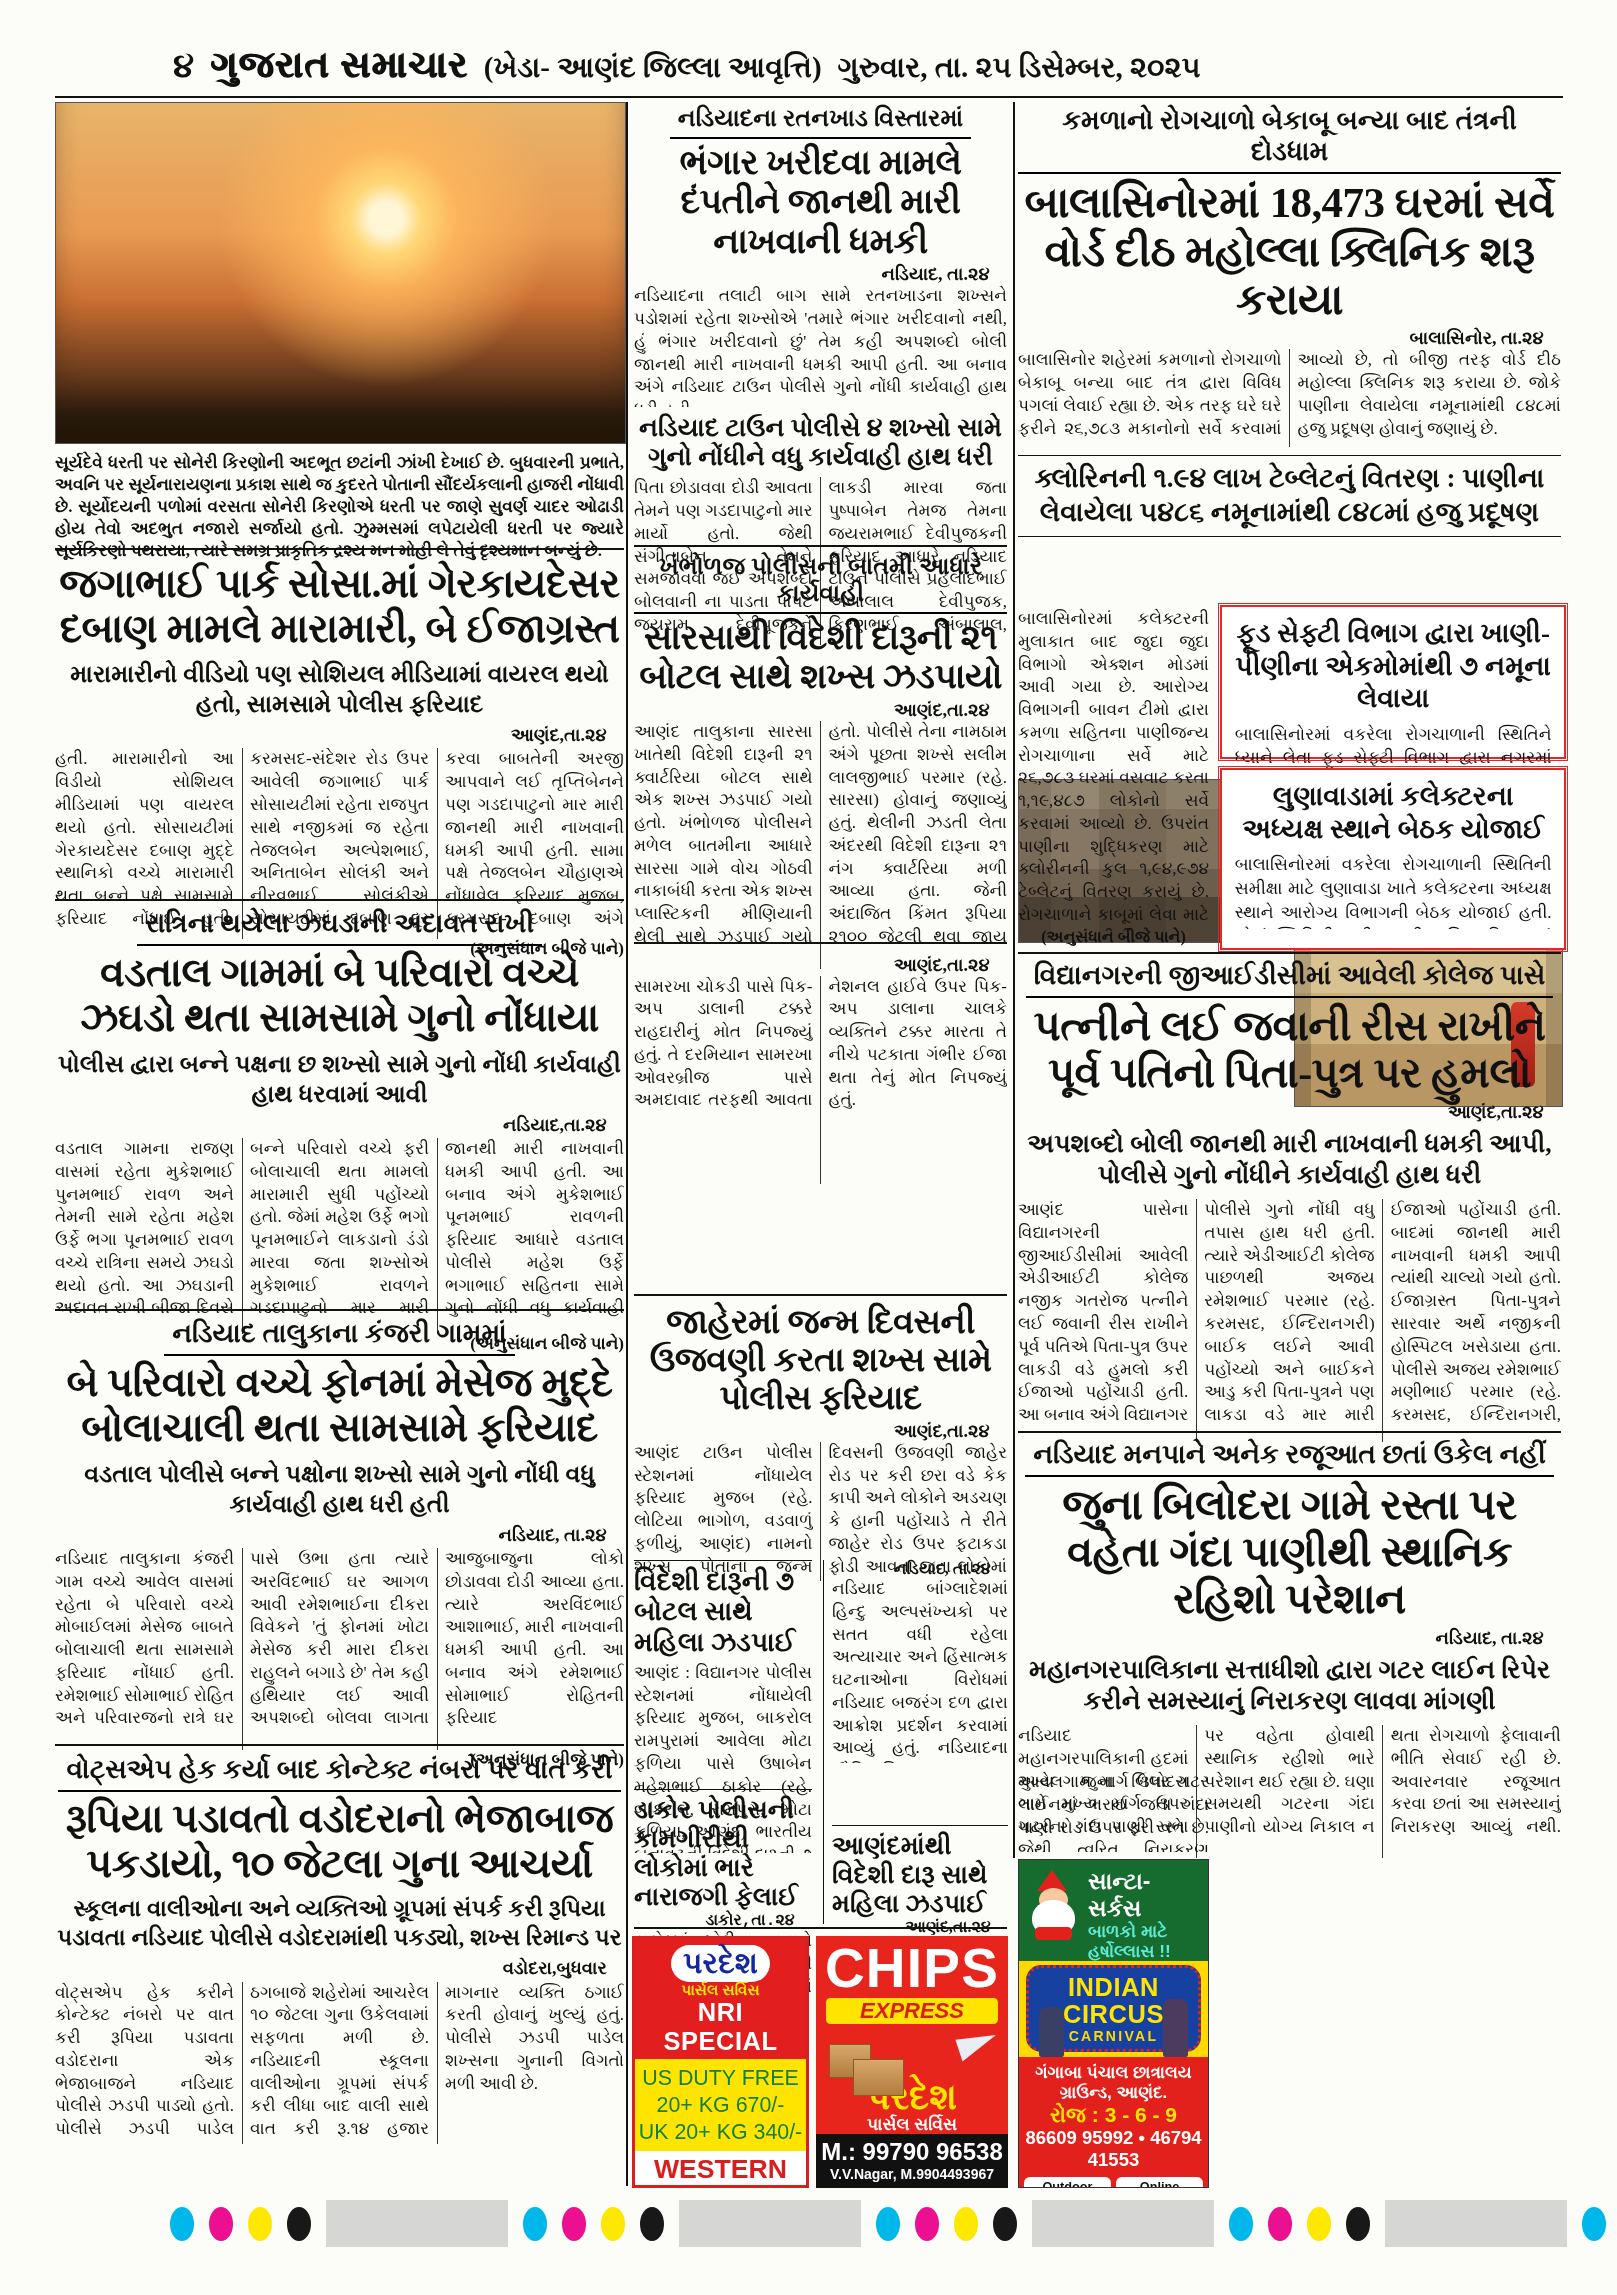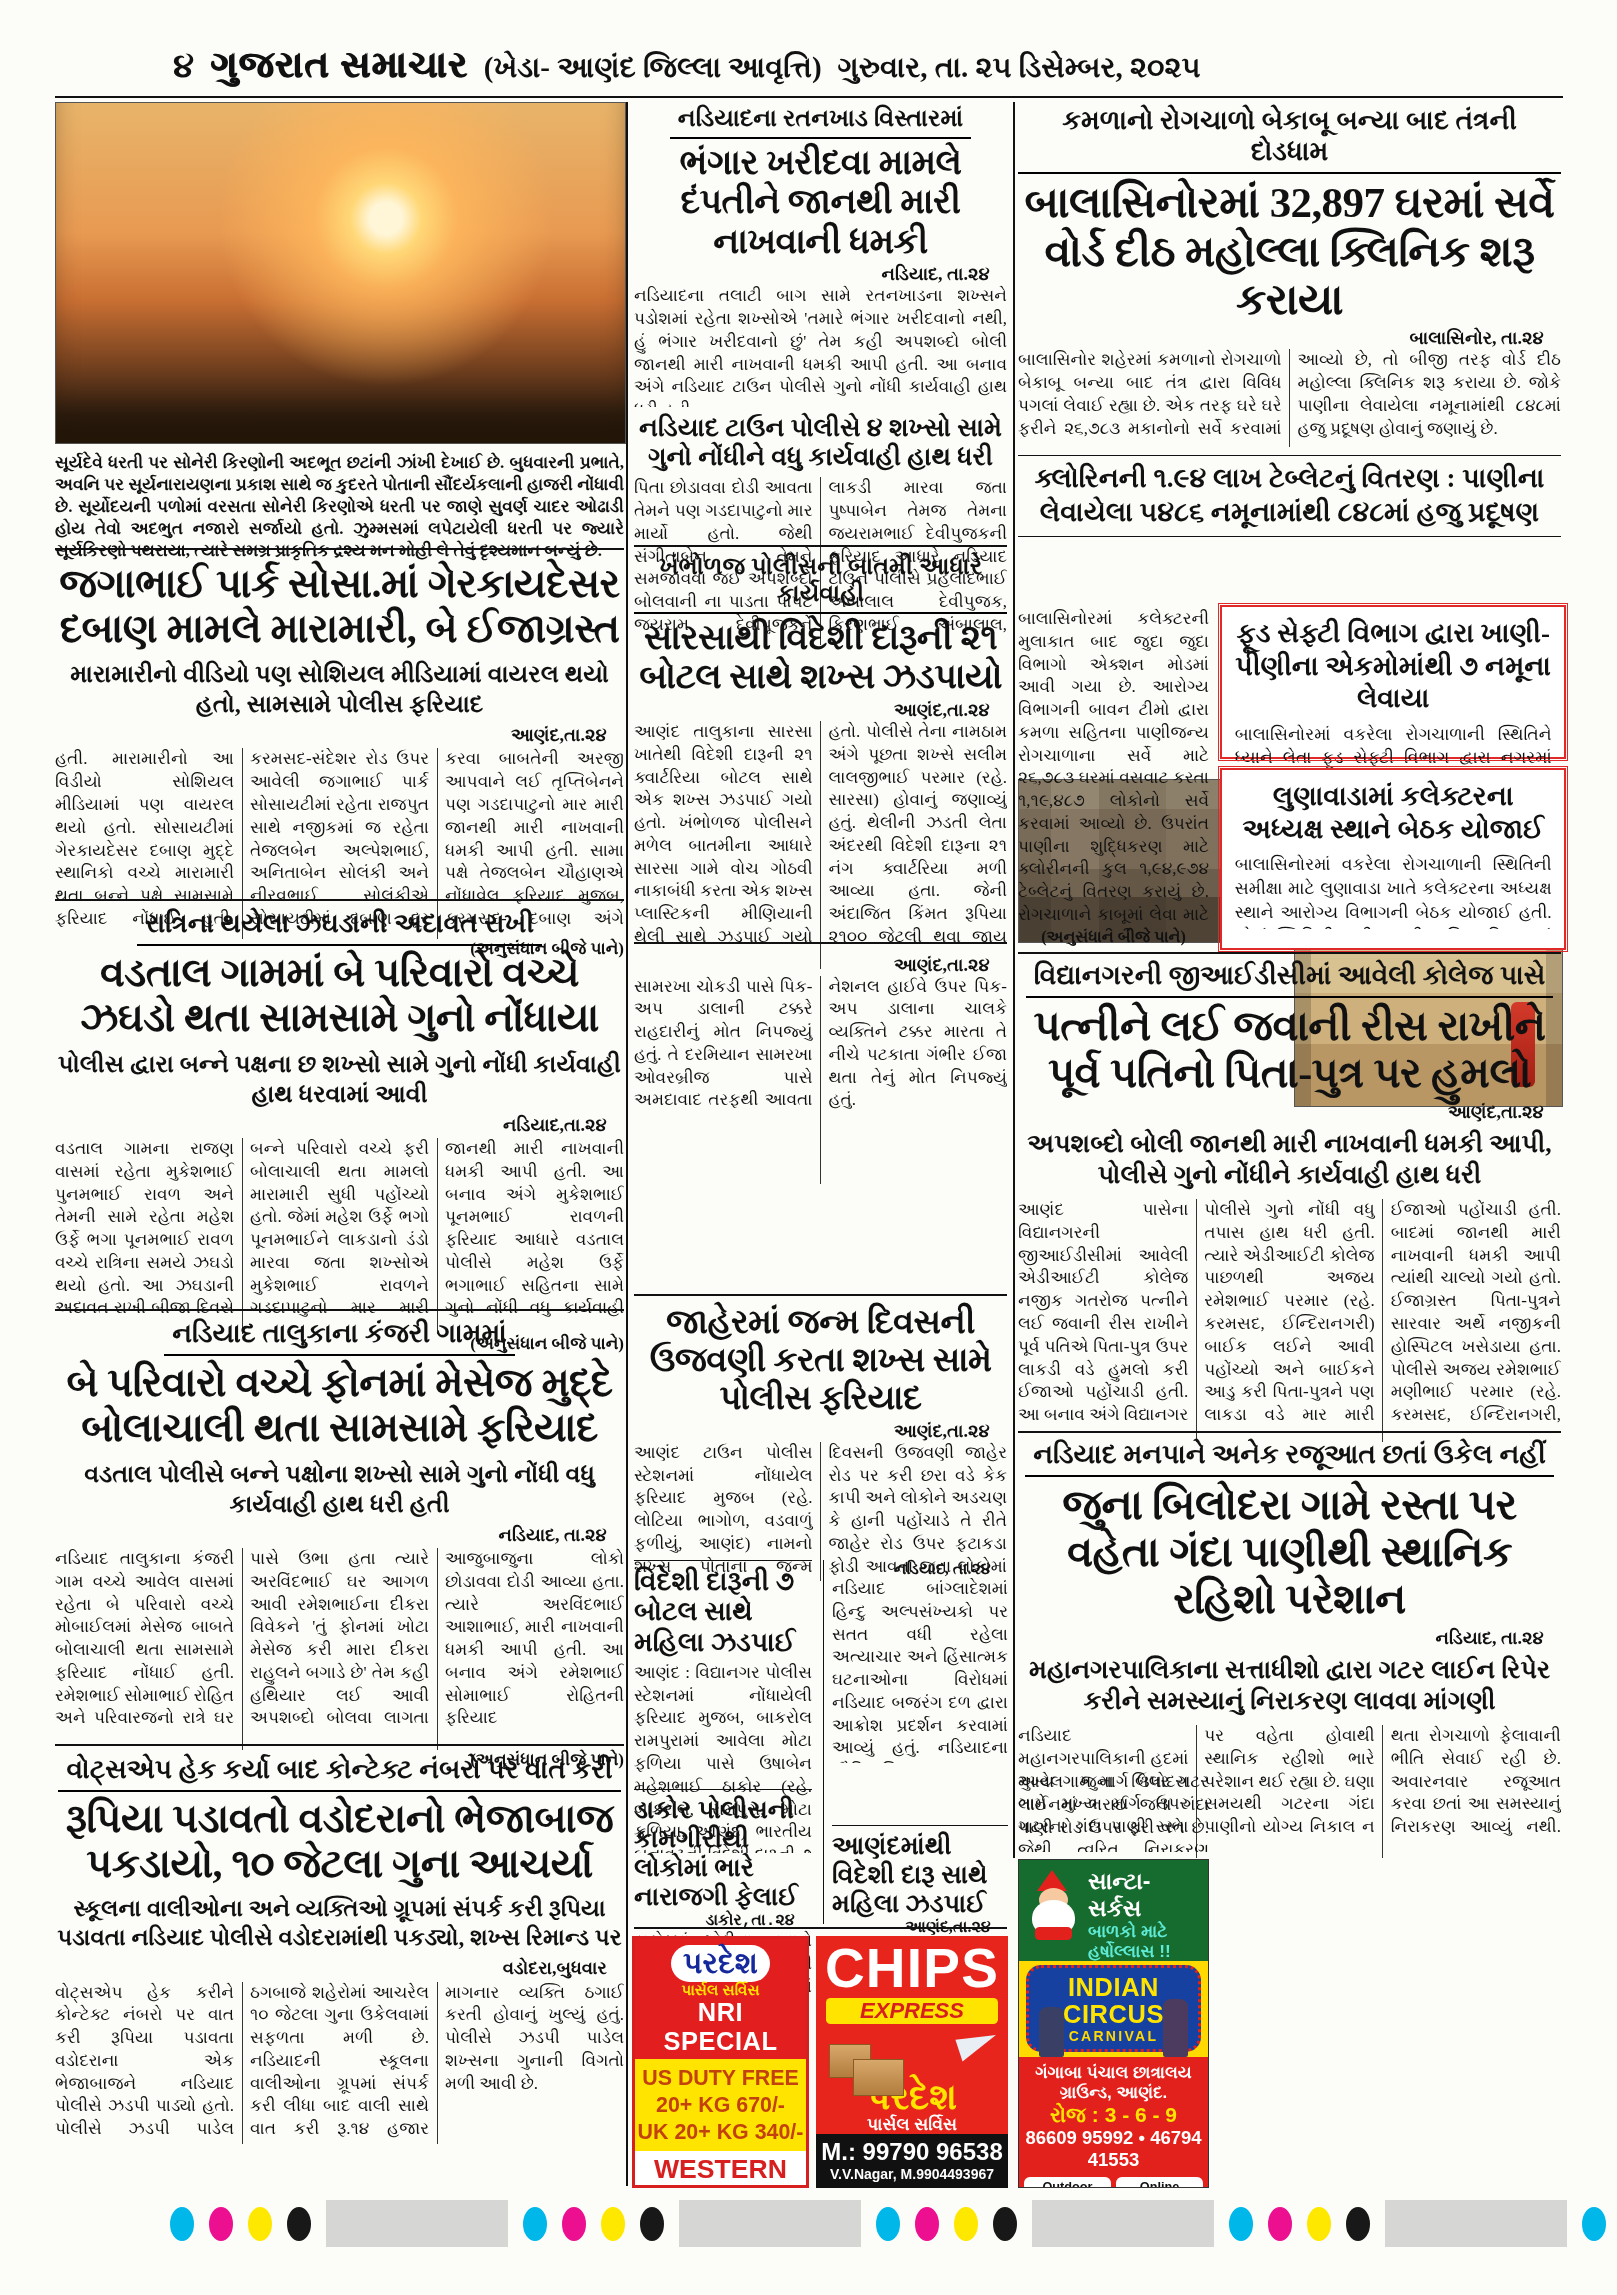--- a/index.html
+++ b/index.html
@@ -46,21 +46,21 @@
   .redbox .bb{font-size:17.3px;line-height:1.38;text-align:justify;margin-top:8px;}
   
   .ad{box-sizing:border-box;overflow:hidden;font-family:"Liberation Sans", sans-serif;}
   
   .ad-pardesh{border:3.5px solid #d81f1f;background:#fff;display:flex;flex-direction:column;}
   .ap-top{background:#e31e1e;color:#fff;text-align:center;padding:5.8px 3.5px 3.5px;}
   .ap-brand{display:inline-block;background:#fff;color:#16299c;font-weight:900;font-size:30px;
             border-radius:23px;padding:1.2px 11.6px;}
   .ap-type{color:#ffe400;font-weight:800;font-size:15px;line-height:1.05;}
   .ap-nri{font-weight:900;font-size:25.4px;letter-spacing:0.6px;}
-  .ap-yellow{background:#ffe400;color:#c2410c;font-weight:700;text-align:center;font-size:21.4px;line-height:1.25;padding:5.8px 1.2px;}
+  .ap-yellow{background:#ffe400;color:#15803d;font-weight:400;text-align:center;font-size:21.4px;line-height:1.25;padding:5.8px 1.2px;}
   .ap-west{color:#d81f1f;font-weight:900;font-size:26.6px;text-align:center;line-height:1;}
   
   .ad-chips{background:linear-gradient(#e8251c 0 100%);color:#fff;display:flex;flex-direction:column;text-align:center;}
   .ac-title{font-weight:900;font-size:55px;line-height:.95;letter-spacing:1.2px;margin-top:5.8px;}
   .ac-exp{background:#ffe400;color:#d81f1f;font-weight:900;font-style:italic;font-size:22px;margin:3.5px 10.4px;border-radius:4.6px;}
   .ac-mid{position:relative;height:69px;}
   .ac-box{position:absolute;background:linear-gradient(#d7a86a,#b27c3e);border:1.2px solid #8a5a24;width:40px;height:32px;}
   .ac-plane{position:absolute;right:10.4px;top:5.8px;width:0;height:0;border-left:40px solid #e9eef5;
             border-top:8px solid transparent;border-bottom:15px solid transparent;transform:rotate(-18deg);}
   .ac-brand{color:#ffe400;font-weight:900;font-size:36px;line-height:1;}
@@ -233,21 +233,21 @@
     <div class="ac-brand">પરદેશ</div>
     <div class="ac-type">પાર્સલ સર્વિસ</div>
     <div class="ac-foot">
       <div class="ac-m">M.: 99790 96538</div>
       <div class="ac-vv">V.V.Nagar, M.9904493967</div>
     </div>
   </div>
 
   <div class="abs" style="left:1018px;top:105px;width:543px;">
     <div class="kicker" style="font-size:26.6px;"><span>કમળાનો રોગચાળો બેકાબૂ બન્યા બાદ તંત્રની દોડધામ</span></div>
-    <div class="hl" style="font-size:43px;margin-top:5.8px;">બાલાસિનોરમાં 32,897 ઘરમાં સર્વે વોર્ડ દીઠ મહોલ્લા ક્લિનિક શરૂ કરાયા</div>
+    <div class="hl" style="font-size:43px;margin-top:5.8px;">બાલાસિનોરમાં 18,473 ઘરમાં સર્વે વોર્ડ દીઠ મહોલ્લા ક્લિનિક શરૂ કરાયા</div>
     <div class="dateline" style="margin-top:4.6px;">બાલાસિનોર, તા.૨૪</div>
     <div class="body-txt cols2" style="height:98px;">બાલાસિનોર શહેરમાં કમળાનો રોગચાળો બેકાબૂ બન્યા બાદ તંત્ર દ્વારા વિવિધ પગલાં લેવાઈ રહ્યા છે. એક તરફ ઘરે ઘરે ફરીને ૨૬,૭૮૩ મકાનોનો સર્વે કરવામાં આવ્યો છે, તો બીજી તરફ વોર્ડ દીઠ મહોલ્લા ક્લિનિક શરૂ કરાયા છે. જોકે પાણીના લેવાયેલા નમૂનામાંથી ૮૪૮માં હજુ પ્રદૂષણ હોવાનું જણાયું છે.</div>
     <div class="sub" style="font-size:27px;margin-top:8px;border-top:1.7px solid #111;border-bottom:1.7px solid #111;padding:5.8px 0;">ક્લોરિનની ૧.૯૪ લાખ ટેબ્લેટનું વિતરણ : પાણીના લેવાયેલા ૫૪૮૬ નમૂનામાંથી ૮૪૮માં હજુ પ્રદૂષણ</div>
   </div>
   <div class="abs ph ph-street" style="left:1018px;top:437px;width:267px;height:162px;"></div>
   <div class="abs ph ph-shop" style="left:1294px;top:437px;width:267px;height:162px;"></div>
 
   <div class="abs body-txt" style="left:1018px;top:608px;width:191px;height:323px;">બાલાસિનોરમાં કલેક્ટરની મુલાકાત બાદ જુદા જુદા વિભાગો એક્શન મોડમાં આવી ગયા છે. આરોગ્ય વિભાગની બાવન ટીમો દ્વારા કમળા સહિતના પાણીજન્ય રોગચાળાના સર્વે માટે ૨૬,૭૮૩ ઘરમાં વસવાટ કરતા ૧,૧૯,૪૮૭ લોકોનો સર્વે કરવામાં આવ્યો છે. ઉપરાંત પાણીના શુદ્ધિકરણ માટે ક્લોરીનની કુલ ૧,૯૪,૯૭૪ ટેબ્લેટનું વિતરણ કરાયું છે. રોગચાળાને કાબૂમાં લેવા માટે સ્વચ્છ પાણીની વ્યવસ્થા તેમજ લોકોને પાણી ઉકાળીને પીવા સૂચના અપાઈ હતી.</div>
   <div class="abs cont" style="left:1018px;top:928px;width:191px;font-size:16px;text-align:center;">(અનુસંધાન બીજે પાને)</div>
 

